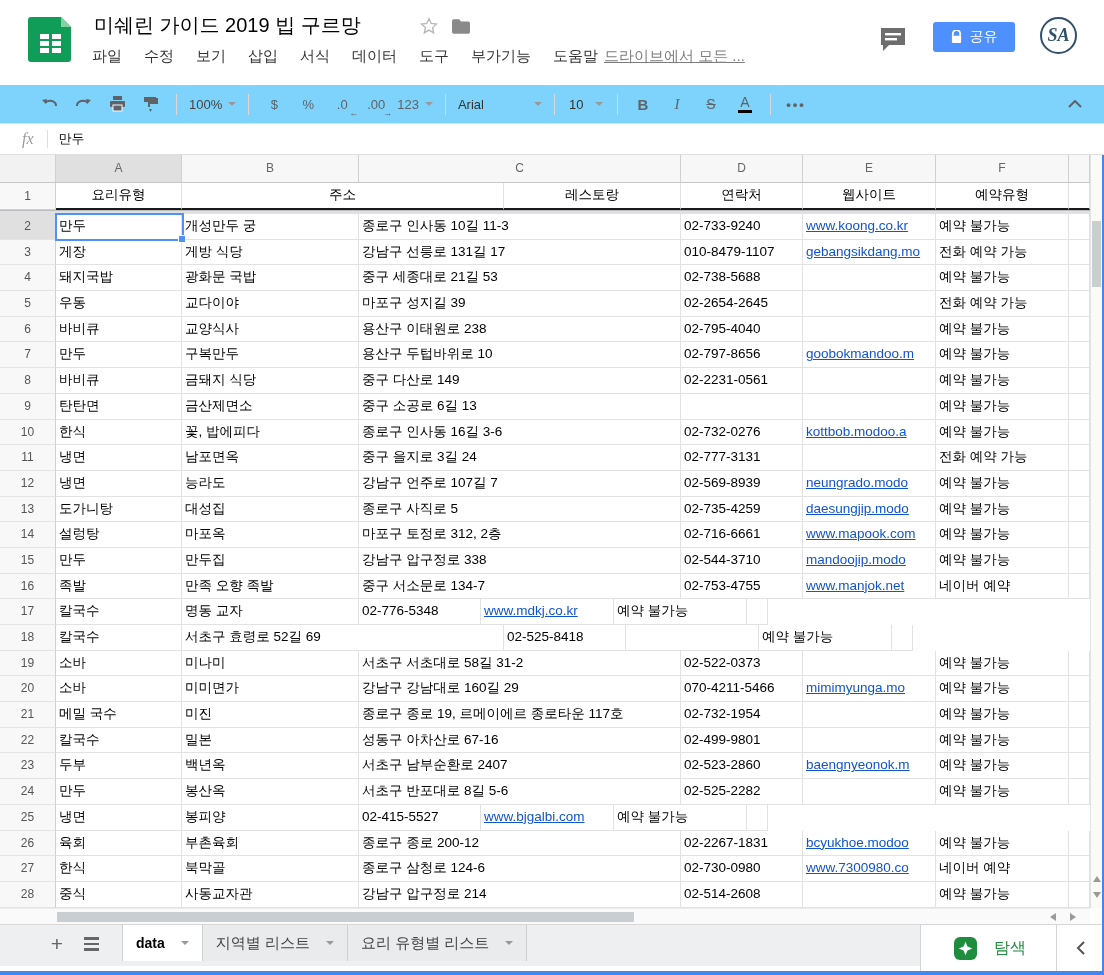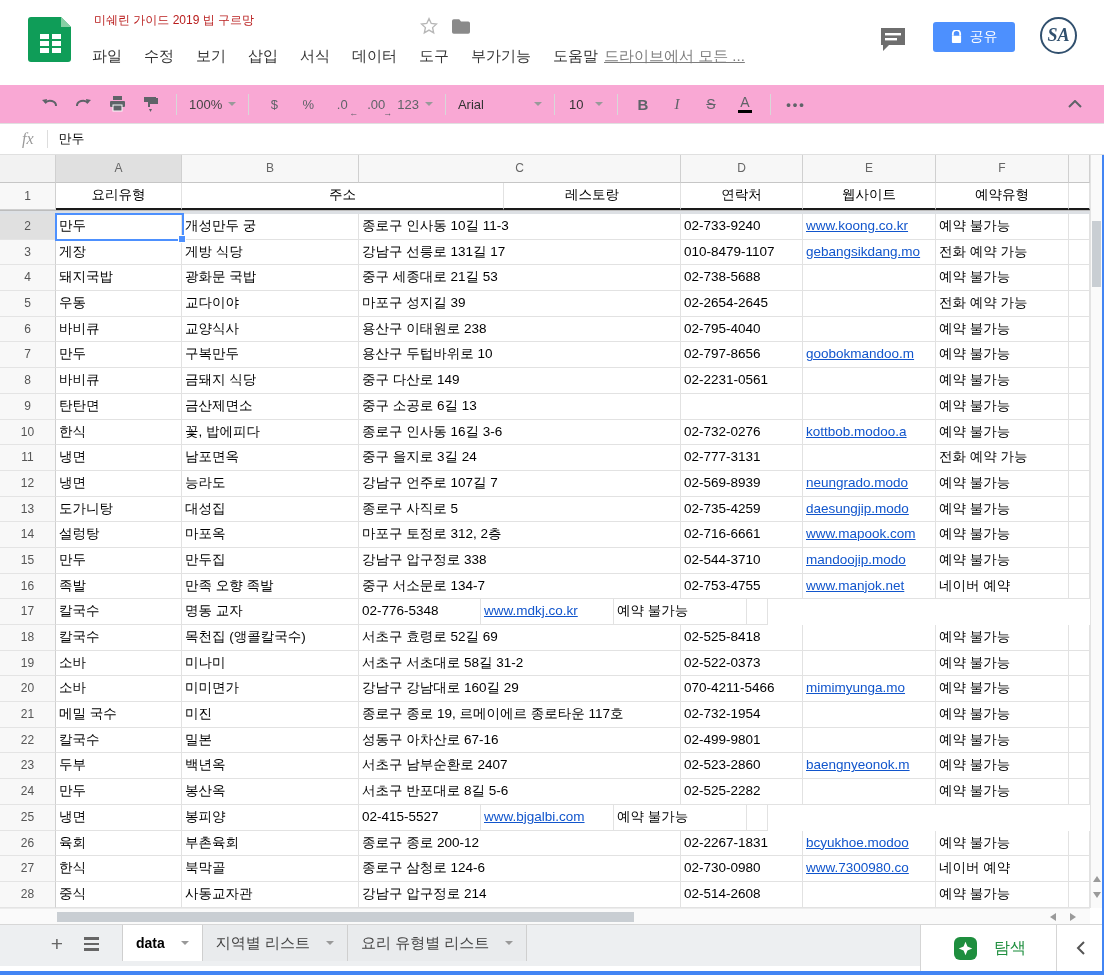--- a/index.html
+++ b/index.html
@@ -2,35 +2,35 @@
 <html><head>
 <meta charset="utf-8">
 <style>
   * { margin:0; padding:0; box-sizing:border-box; }
   body { background:#fff; font-family:"Liberation Sans", sans-serif; }
   #window { position:relative; width:1104px; height:975px; background:#fff; overflow:hidden; }
 
   
   .app-header { position:absolute; top:0; left:0; width:100%; height:85px; background:#fff; }
   .logo { position:absolute; left:27px; top:13px; width:48px; height:50px; }
-  .doc-title { position:absolute; left:94px; top:12px; font-size:12px; color:#b91c1c; white-space:nowrap; }
+  .doc-title { position:absolute; left:94px; top:12px; font-size:20px; color:#000000; white-space:nowrap; }
   .star-wrap { position:absolute; left:420px; top:17px; }
   .folder-wrap { position:absolute; left:452px; top:19px; }
   .menubar { position:absolute; left:92px; top:47px; display:flex; gap:6px; font-size:15px; color:#333; align-items:center; }
   .menu-item { cursor:default; }
   .drive-link { color:#7d7d7d; text-decoration:underline; }
   .comment-wrap { position:absolute; left:879px; top:26px; }
   .share-btn { position:absolute; left:933px; top:22px; width:82px; height:30px; background:#4d90fe; border-radius:3px;
                color:#fff; font-size:14px; display:flex; align-items:center; justify-content:center; gap:8px; }
   .avatar { position:absolute; left:1040px; top:17px; width:37px; height:37px; border-radius:50%;
             border:2px solid #31506e; color:#31506e; display:flex; align-items:center; justify-content:center;
             font-family:"Liberation Serif", serif; font-style:italic; font-weight:bold; font-size:18px; }
 
   
-  .toolbar { position:absolute; top:85px; left:0; width:100%; height:39px; background:#f9a8d4;
+  .toolbar { position:absolute; top:85px; left:0; width:100%; height:39px; background:#7dd3fc;
              border-bottom:1px solid #e0e0e0; display:flex; align-items:center; padding-left:32px; color:#5f6368; }
   .tbtn { min-width:26px; height:26px; display:flex; align-items:center; justify-content:center;
           font-size:13px; margin:0 4px; color:#5f6368; position:relative; }
   .tsep { width:1px; height:21px; background:#d8d8d8; margin:0 8px; }
   .caret { width:0; height:0; border-left:4px solid transparent; border-right:4px solid transparent;
            border-top:4px solid #999; display:inline-block; margin-left:6px; }
   .zoom-ctl, .fmt-ctl { display:flex; align-items:center; font-size:13px; color:#444; padding:0 4px; }
   .font-ctl { width:92px; display:flex; align-items:center; justify-content:space-between; font-size:13px; color:#333; padding:0 4px; }
   .size-ctl { width:46px; display:flex; align-items:center; justify-content:space-between; font-size:13px; color:#333; padding:0 6px; }
   .mini-arrow { position:absolute; bottom:-1px; right:-3px; font-size:9px; color:#5f6368; }
@@ -427,21 +427,20 @@
           <div class="cell" style="width: 126px;">칼국수</div>
           <div class="cell" style="width: 177px;">명동 교자</div>
           <div class="cell" style="width: 122px;">02-776-5348</div>
           <div class="cell" style="width: 133px;"><a>www.mdkj.co.kr</a></div>
           <div class="cell" style="width: 133px;">예약 불가능</div>
           <div class="cell" style="width: 21px;"></div>
         </div>
         <div class="gr">
           <div class="rn">18</div>
           <div class="cell" style="width: 126px;">칼국수</div>
-          <div class="cell" style="width: 177px;">목천집 (앵콜칼국수)</div>
           <div class="cell" style="width: 322px;">서초구 효령로 52길 69</div>
           <div class="cell" style="width: 122px;">02-525-8418</div>
           <div class="cell" style="width: 133px;"></div>
           <div class="cell" style="width: 133px;">예약 불가능</div>
           <div class="cell" style="width: 21px;"></div>
         </div>
         <div class="gr">
           <div class="rn">19</div>
           <div class="cell" style="width: 126px;">소바</div>
           <div class="cell" style="width: 177px;">미나미</div>

